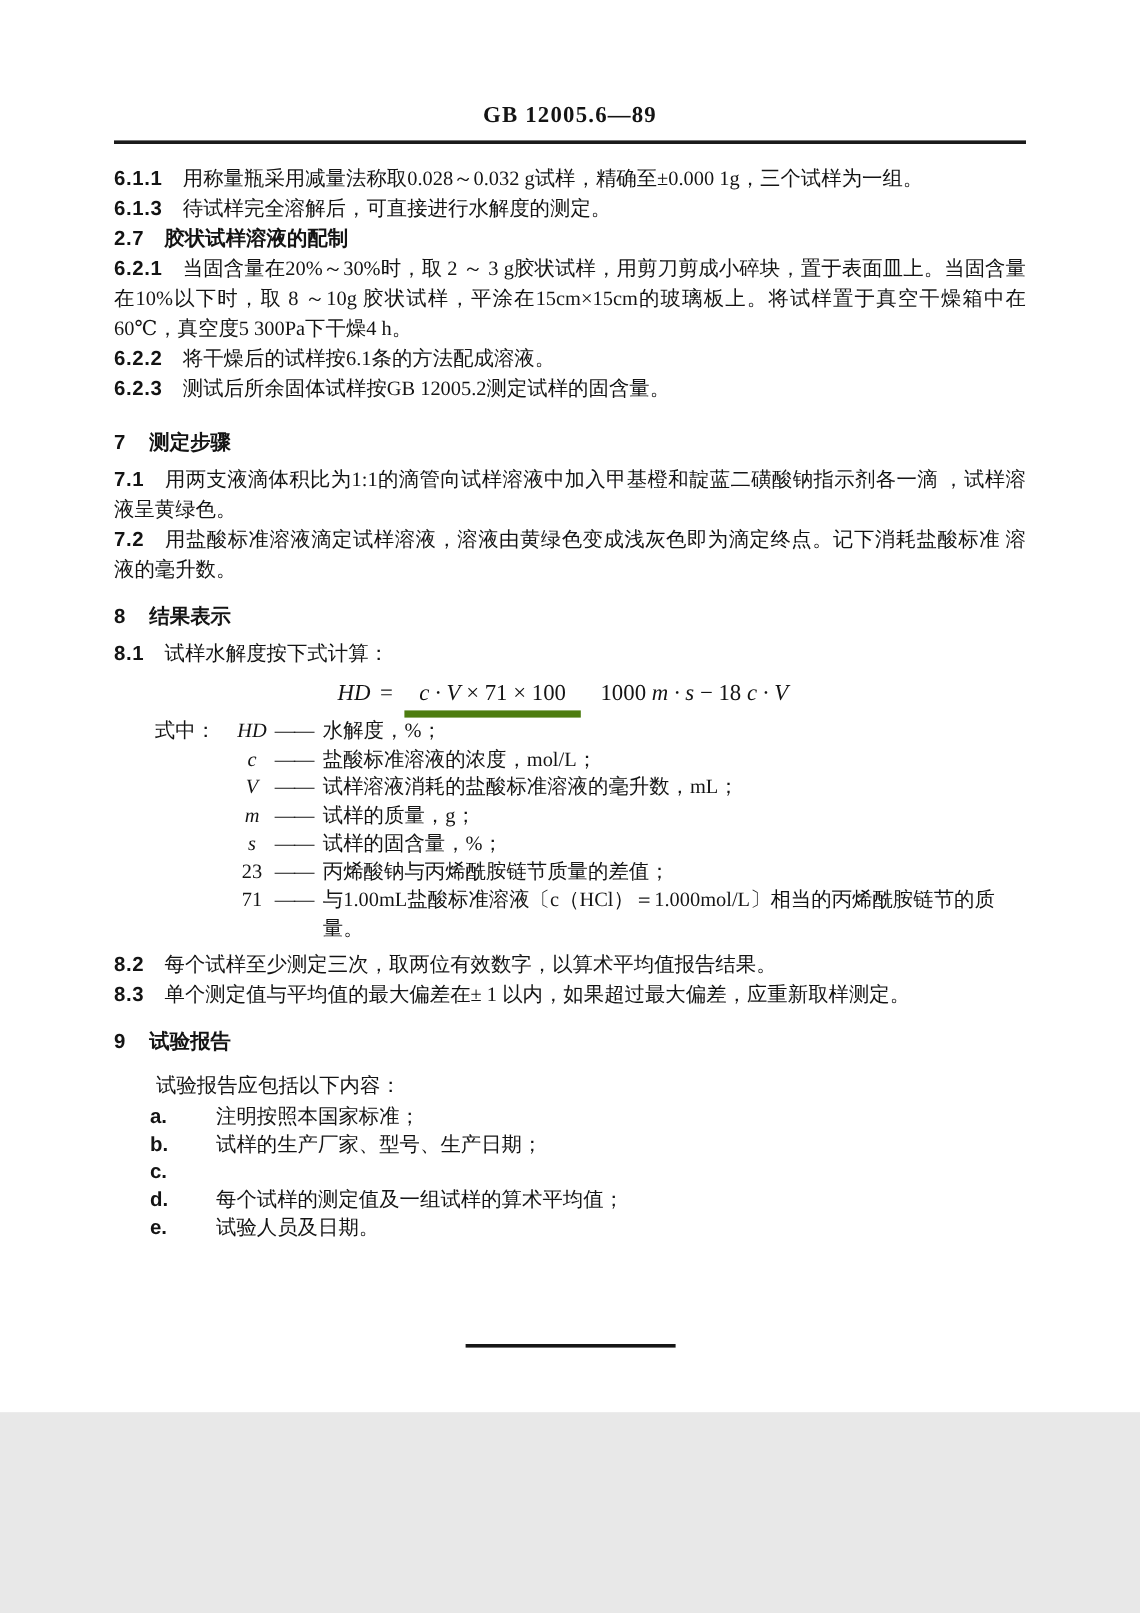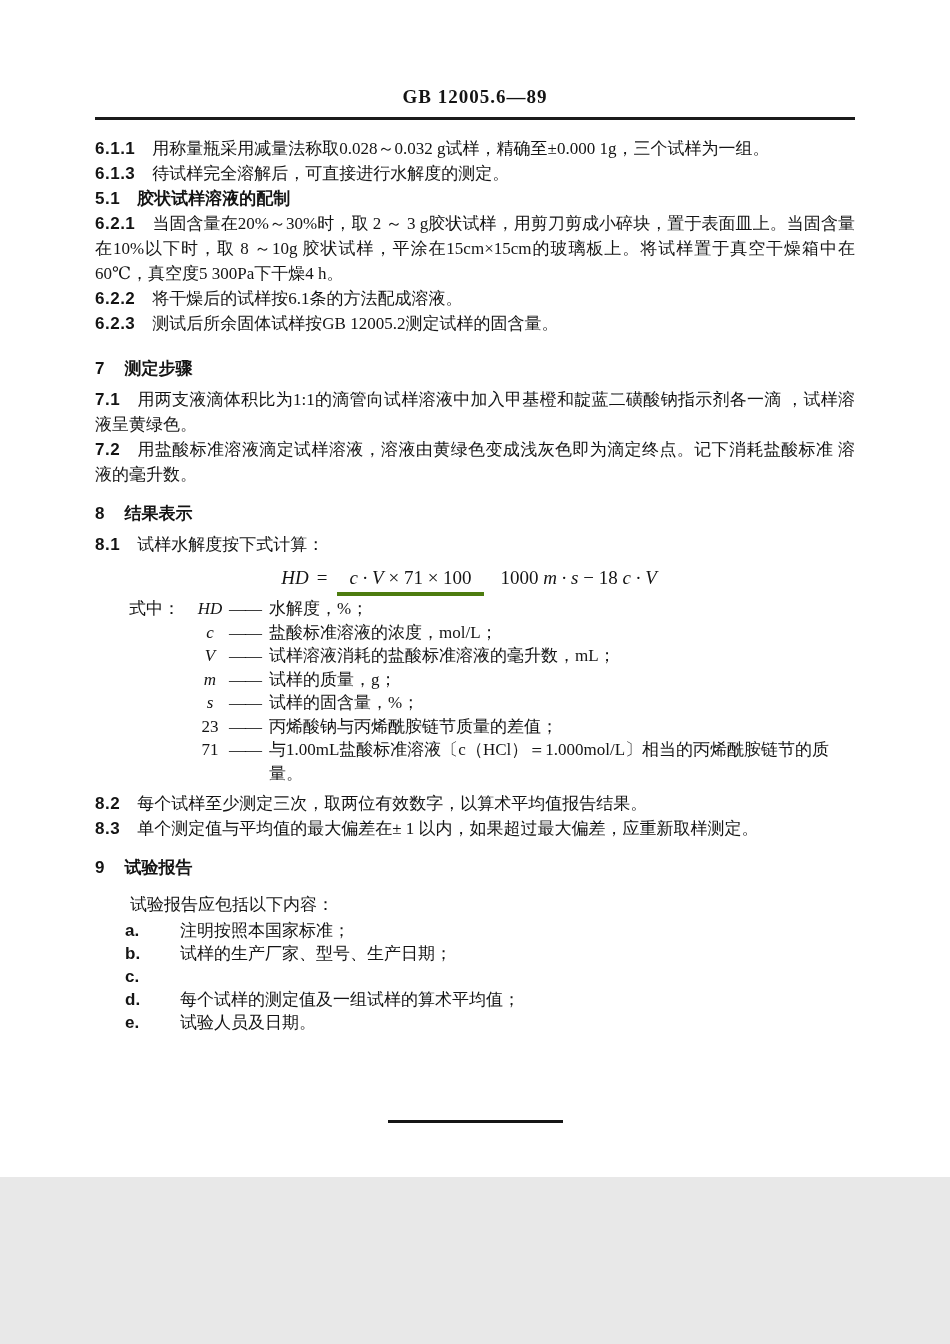--- a/index.html
+++ b/index.html
@@ -63,21 +63,21 @@
     align-items: center;
     margin: 10px 0 8px 0;
     font-size: 19px;
     font-family: "Liberation Serif", "DejaVu Serif", serif;
   }
   .formula-lhs { font-style: italic; margin-right: 8px; }
   .formula-eq { margin-right: 10px; }
   .frac { display: inline-block; text-align: center; }
   .frac .top {
     padding: 0 12px 4px 12px;
-    border-bottom: 4px solid #4d7c0f;
+    border-bottom: 6px solid #4d7c0f;
   }
   .frac .bot { padding: 4px 12px 0 12px; }
   .it { font-style: italic; }
 
   .where-list { margin-top: 4px; }
   .where-row { display: flex; line-height: 23.5px; margin-left: 34px; }
   .w-pre { width: 62px; flex: 0 0 62px; }
   .w-sym {
     flex: 0 0 38px;
     text-align: center;
@@ -124,21 +124,21 @@
     <div class="doc-header">GB 12005.6—89</div>
     <div class="header-rule"></div>
 
     <div class="body-text">
 
       <p class="para"><span class="num">6.1.1</span><span>用称量瓶采用减量法称取0.028～0.032 g试样，精确至±0.000 1g，三个试样为一组。</span></p>
 
 
       <p class="para"><span class="num">6.1.3</span><span>待试样完全溶解后，可直接进行水解度的测定。</span></p>
 
-      <p class="para bold-title"><span class="num">5.1</span><span>胶状试样溶液的配制</span></p>
+      <p class="para bold-title"><span class="num">2.7</span><span>胶状试样溶液的配制</span></p>
 
       <p class="para"><span class="num">6.2.1</span><span>当固含量在20%～30%时，取 2 ～ 3 g胶状试样，用剪刀剪成小碎块，置于表面皿上。当固含量在10%以下时，取 8 ～10g 胶状试样，平涂在15cm×15cm的玻璃板上。将试样置于真空干燥箱中在60℃，真空度5 300Pa下干燥4 h。</span></p>
 
       <p class="para"><span class="num">6.2.2</span><span>将干燥后的试样按6.1条的方法配成溶液。</span></p>
 
       <p class="para"><span class="num">6.2.3</span><span>测试后所余固体试样按GB 12005.2测定试样的固含量。</span></p>
 
       <p class="section-heading"><span class="num">7</span><span>测定步骤</span></p>
 
       <p class="para"><span class="num">7.1</span><span>用两支液滴体积比为1:1的滴管向试样溶液中加入甲基橙和靛蓝二磺酸钠指示剂各一滴 ，试样溶液呈黄绿色。</span></p>

